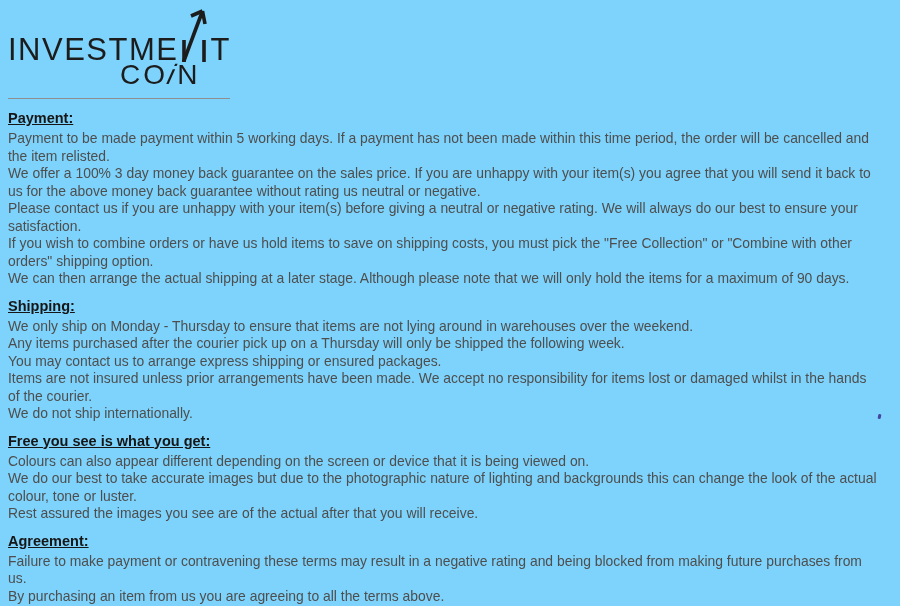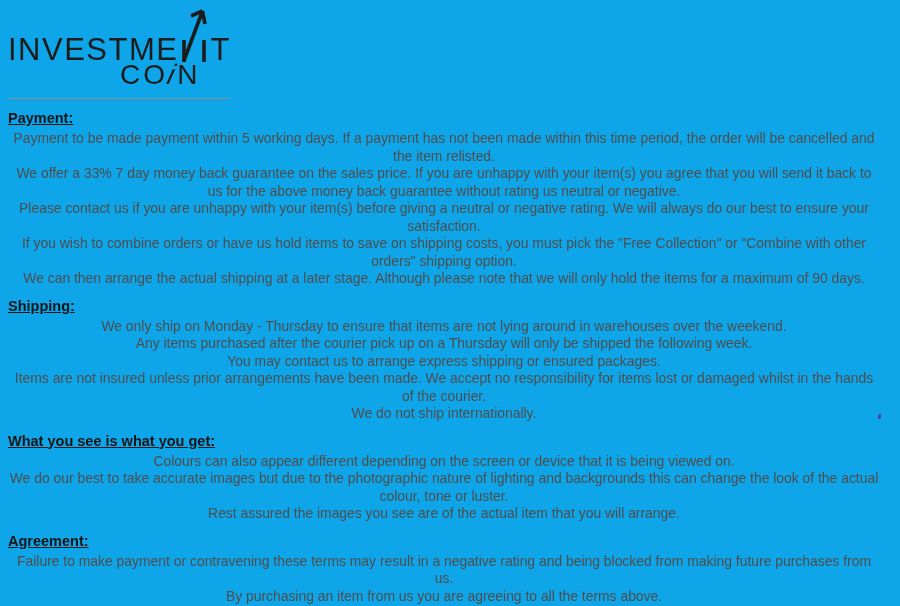--- a/index.html
+++ b/index.html
@@ -1,19 +1,19 @@
 <!DOCTYPE html>
 <html><head>
 <meta charset="utf-8">
 <style>
   html,body { margin:0; padding:0; background:#ffffff; }
   .page {
     position:relative;
     width:900px; height:606px;
-    background:#0ea5e9;
+    background:#7dd3fc;
     overflow:hidden;
     font-family:"Liberation Sans", sans-serif;
     box-sizing:border-box;
   }
   .content { padding:6px 20px 0 8px; }
 
   
   .logo { color:#1c1c1c; user-select:none; }
   .logo-line1 {
     font-size:31px;
@@ -59,21 +59,21 @@
     max-width:874px;
   }
   .section-heading {
     font-size:14.5px;
     font-weight:bold;
     color:#161616;
     text-decoration:underline;
     margin:10px 0 3px 0;
     line-height:17px;
   }
-  .para { margin:0;text-align:center; }
+  .para { margin:0; }
 
   .stray-mark {
     position:absolute;
     left:878px; top:414px;
     width:3px; height:5px;
     border-radius:1px;
     background:#4545a1;
     transform:rotate(12deg);
   }
 </style>
@@ -99,38 +99,38 @@
         <span>CO</span><span class="slant-i">i</span><span>N</span>
       </div>
     </div>
 
     <div class="divider"></div>
 
     <div class="terms" id="sections-root">
         <section>
           <h2 class="section-heading">Payment:</h2>
           <p class="para">Payment to be made payment within 5 working days. If a payment has not been made within this time period, the order will be cancelled and the item relisted.</p>
-          <p class="para">We offer a 33% 7 day money back guarantee on the sales price. If you are unhappy with your item(s) you agree that you will send it back to us for the above money back guarantee without rating us neutral or negative.</p>
+          <p class="para">We offer a 100% 3 day money back guarantee on the sales price. If you are unhappy with your item(s) you agree that you will send it back to us for the above money back guarantee without rating us neutral or negative.</p>
           <p class="para">Please contact us if you are unhappy with your item(s) before giving a neutral or negative rating. We will always do our best to ensure your satisfaction.</p>
           <p class="para">If you wish to combine orders or have us hold items to save on shipping costs, you must pick the "Free Collection" or "Combine with other orders" shipping option.</p>
           <p class="para">We can then arrange the actual shipping at a later stage. Although please note that we will only hold the items for a maximum of 90 days.</p>
         </section>
         <section>
           <h2 class="section-heading">Shipping:</h2>
           <p class="para">We only ship on Monday - Thursday to ensure that items are not lying around in warehouses over the weekend.</p>
           <p class="para">Any items purchased after the courier pick up on a Thursday will only be shipped the following week.</p>
           <p class="para">You may contact us to arrange express shipping or ensured packages.</p>
           <p class="para">Items are not insured unless prior arrangements have been made. We accept no responsibility for items lost or damaged whilst in the hands of the courier.</p>
           <p class="para">We do not ship internationally.</p>
         </section>
         <section>
-          <h2 class="section-heading">What you see is what you get:</h2>
+          <h2 class="section-heading">Free you see is what you get:</h2>
           <p class="para">Colours can also appear different depending on the screen or device that it is being viewed on.</p>
           <p class="para">We do our best to take accurate images but due to the photographic nature of lighting and backgrounds this can change the look of the actual colour, tone or luster.</p>
-          <p class="para">Rest assured the images you see are of the actual item that you will arrange.</p>
+          <p class="para">Rest assured the images you see are of the actual after that you will receive.</p>
         </section>
         <section>
           <h2 class="section-heading">Agreement:</h2>
           <p class="para">Failure to make payment or contravening these terms may result in a negative rating and being blocked from making future purchases from us.</p>
           <p class="para">By purchasing an item from us you are agreeing to all the terms above.</p>
         </section>
       </div>
   </div>
 
   <div class="stray-mark"></div>

